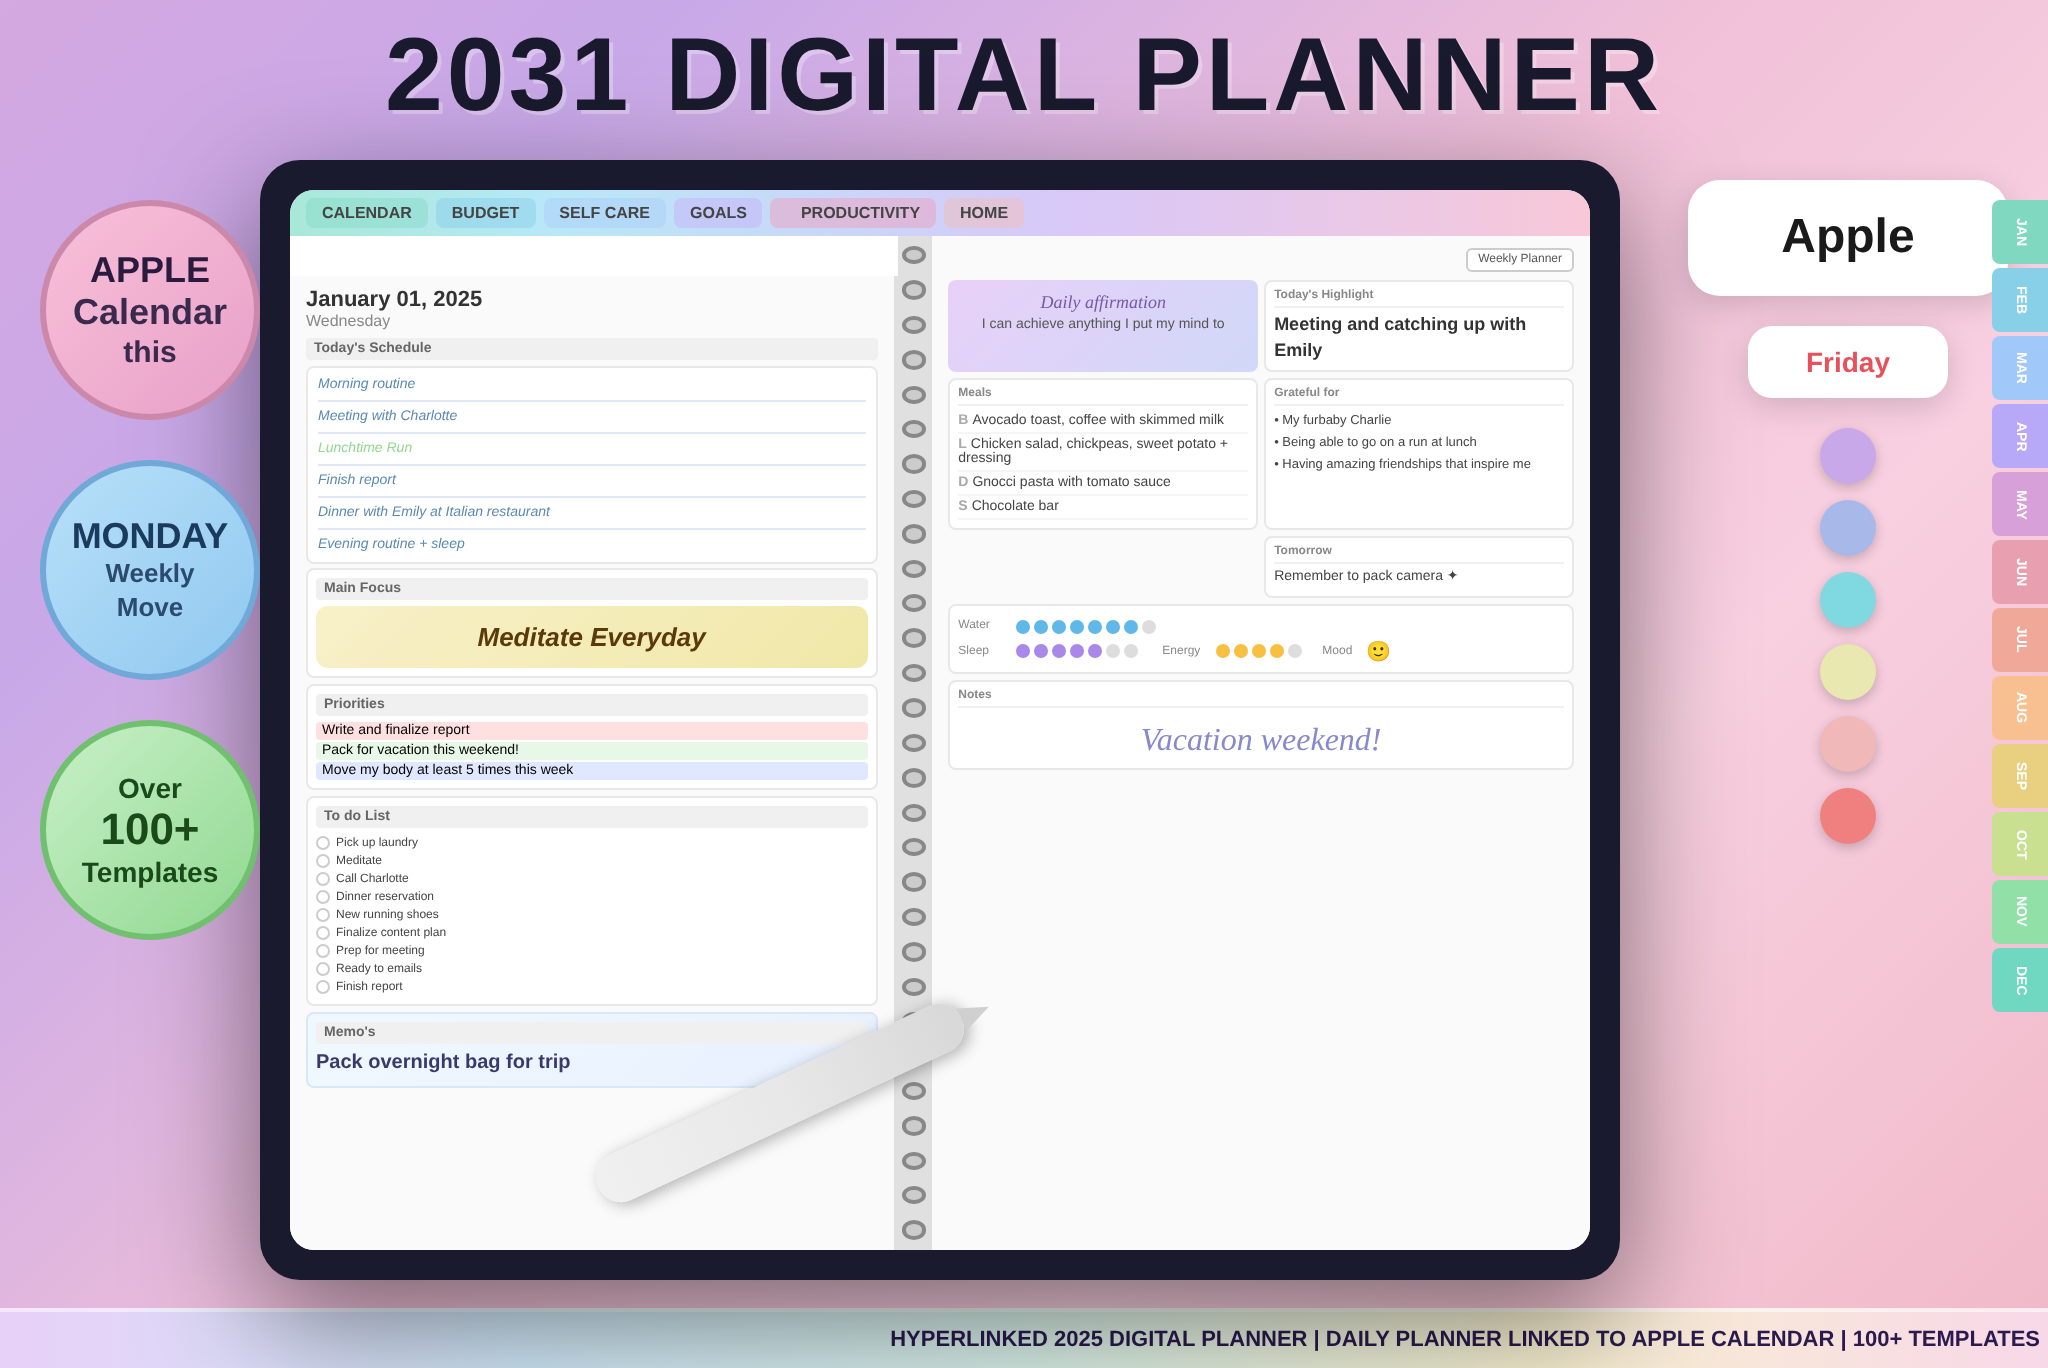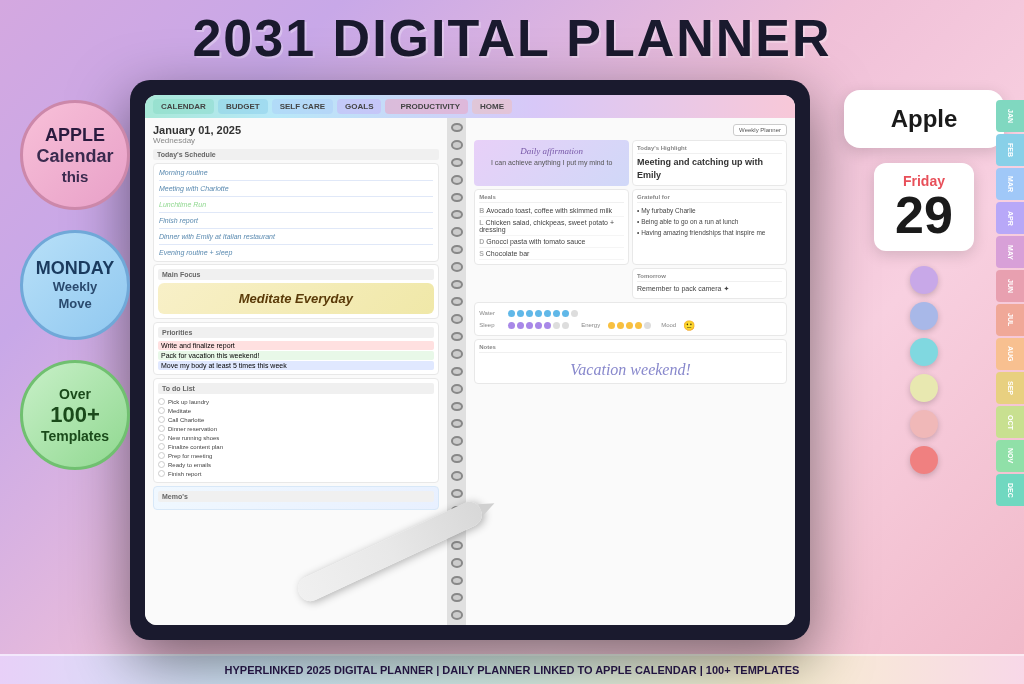--- a/index.html
+++ b/index.html
@@ -245,20 +245,21 @@
     }
 
     
     .left-page {
       width: 48%;
       border-right: 2px solid #e0e0e0;
       padding: 6px 8px;
       background: #fafafa;
       font-size: 7px;
       overflow: hidden;
+      margin-top: 20px;
     }
 
     .page-date {
       font-size: 11px;
       font-weight: bold;
       color: #333;
     }
     .page-weekday {
       font-size: 8px;
       color: #888;
@@ -503,21 +504,21 @@
     }
 
     
     .footer-bar {
       position: absolute;
       bottom: 0;
       left: 0;
       right: 0;
       background: linear-gradient(90deg, #e8d0f8, #d0e8f8, #d8f0e8, #f8f0d0, #f8d8e8);
       padding: 8px 4px;
-      text-align: center;
+      text-align: right;
       font-size: 11px;
       font-weight: bold;
       color: #2a1a4e;
       border-top: 2px solid rgba(255,255,255,0.5);
     }
 
     
     .stylus {
       position: absolute;
       left: 290px;
@@ -633,20 +634,21 @@
           <div class="todo-item"><div class="todo-circle"></div>Dinner reservation</div>
           <div class="todo-item"><div class="todo-circle"></div>New running shoes</div>
           <div class="todo-item"><div class="todo-circle"></div>Finalize content plan</div>
           <div class="todo-item"><div class="todo-circle"></div>Prep for meeting</div>
           <div class="todo-item"><div class="todo-circle"></div>Ready to emails</div>
           <div class="todo-item"><div class="todo-circle"></div>Finish report</div>
         </div>
 
         <div class="memo-section">
           <div class="section-title">Memo's</div>
+          <div class="memo-text">Pack overnight bag for trip</div>
         </div>
       </div>
 
       <div style="width:18px; background:#e0e0e0; display:flex; flex-direction:column; align-items:center; gap:8px; padding:5px 0; z-index:15;">
         <div style="width:12px;height:12px;border-radius:50%;border:2px solid #888;background:#ccc;"></div>
         <div style="width:12px;height:12px;border-radius:50%;border:2px solid #888;background:#ccc;"></div>
         <div style="width:12px;height:12px;border-radius:50%;border:2px solid #888;background:#ccc;"></div>
         <div style="width:12px;height:12px;border-radius:50%;border:2px solid #888;background:#ccc;"></div>
         <div style="width:12px;height:12px;border-radius:50%;border:2px solid #888;background:#ccc;"></div>
         <div style="width:12px;height:12px;border-radius:50%;border:2px solid #888;background:#ccc;"></div>
@@ -768,21 +770,20 @@
 <div class="stylus"></div>
 
 <div class="right-sidebar">
 
   <div class="apple-calendar-box">
     <span class="apple-bold">Apple</span>
   </div>
 
   <div class="calendar-widget">
     <div class="day-label">Friday</div>
-    <div class="date-number">29</div>
   </div>
 
   <div class="color-circles">
     <div class="color-circle" style="background:#c8a8e8;"></div>
     <div class="color-circle" style="background:#a8b8e8;"></div>
     <div class="color-circle" style="background:#80d8e0;"></div>
     <div class="color-circle" style="background:#e8e8b0;"></div>
     <div class="color-circle" style="background:#f0b8b8;"></div>
     <div class="color-circle" style="background:#f08080;"></div>
   </div>

